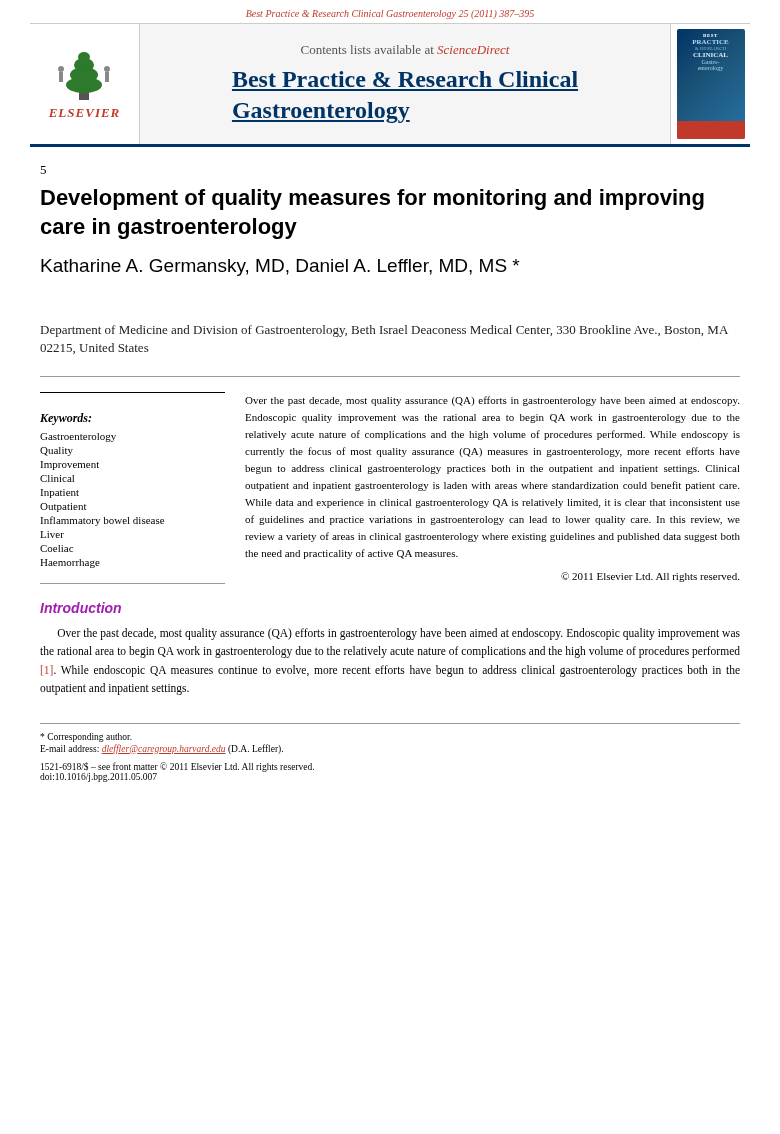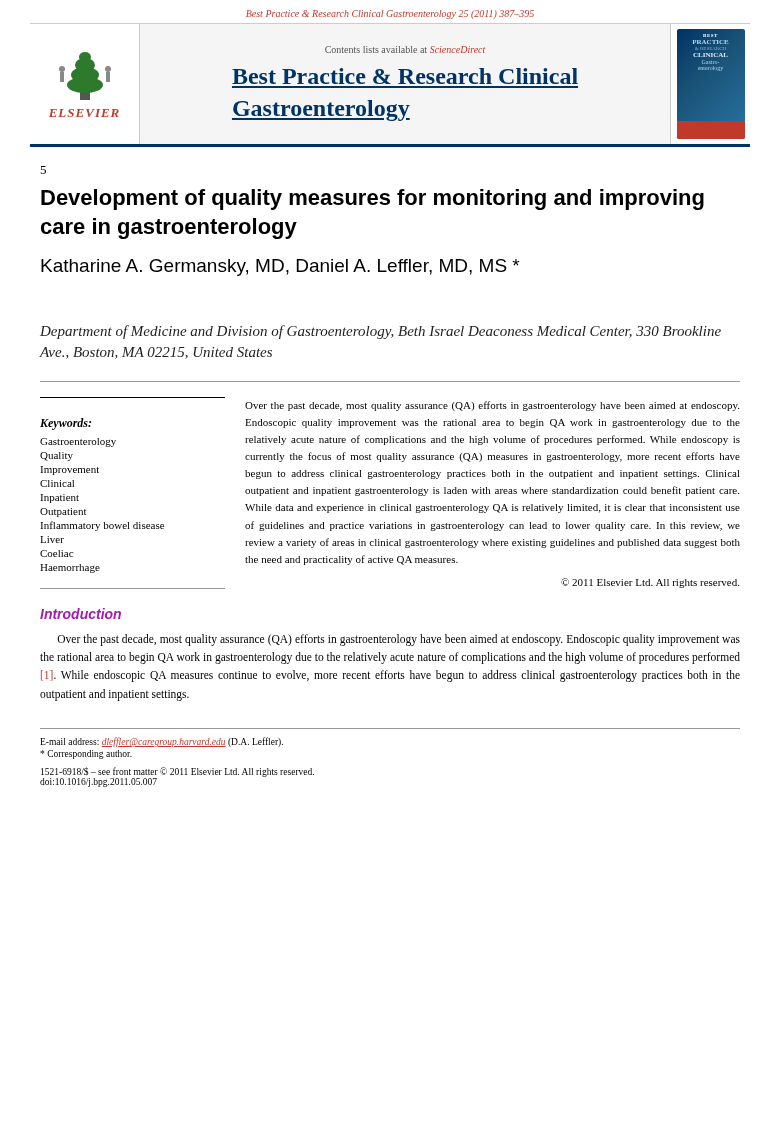--- a/index.html
+++ b/index.html
@@ -38,21 +38,21 @@
       width: 110px;
       display: flex;
       align-items: center;
       justify-content: center;
       padding: 10px 5px;
       border-right: 1px solid #ccc;
     }
     .elsevier-logo {
       display: flex;
       flex-direction: column;
-      align-items: flex-end;
+      align-items: flex-start;
     }
     .elsevier-tree {
       width: 70px;
       height: 55px;
     }
     .elsevier-text {
       font-size: 13px;
       font-style: italic;
       color: #c0392b;
       font-weight: bold;
@@ -62,21 +62,21 @@
     .header-center {
       flex: 1;
       display: flex;
       flex-direction: column;
       align-items: center;
       justify-content: center;
       padding: 10px 15px;
       background: #f5f5f5;
     }
     .contents-line {
-      font-size: 10px;
+      font-size: 13px;
       color: #555;
       margin-bottom: 6px;
     }
     .sciencedirect-link {
       color: #c0392b;
       font-style: italic;
     }
     .journal-title {
       font-size: 24px;
       font-weight: bold;
@@ -155,22 +155,21 @@
       line-height: 1.3;
       margin-bottom: 14px;
       font-family: Arial, sans-serif;
     }
     .authors {
       font-size: 19px;
       margin-bottom: 6px;
       font-family: Arial, sans-serif;
     }
     .affiliation {
-      font-size: 15px;
-      font-style: italic;
+      font-size: 13px;
       margin-bottom: 18px;
       line-height: 1.4;
       color: #222;
       margin-top: 44px;
     }
     .divider {
       border: none;
       border-top: 1px solid #999;
       margin-bottom: 15px;
     }
@@ -361,27 +360,27 @@
 
     </div>
 
     <div class="intro-section">
       <div class="section-title">Introduction</div>
       <p class="body-text">Over the past decade, most quality assurance (QA) efforts in gastroenterology have been aimed at endoscopy. Endoscopic quality improvement was the rational area to begin QA work in gastroenterology due to the relatively acute nature of complications and the high volume of procedures performed <span class="ref-num">[1]</span>. While endoscopic QA measures continue to evolve, more recent efforts have begun to address clinical gastroenterology practices both in the outpatient and inpatient settings.</p>
     </div>
 
     <div class="footer-area">
       <div class="footnote">
+        <span>* Corresponding author.</span>
+      </div>
+      <div class="footnote">
         <span>E-mail address:</span>
         <span class="footnote-email">dleffler@caregroup.harvard.edu</span>
         <span>(D.A. Leffler).</span>
       </div>
-      <div class="footnote">
-        <span>* Corresponding author.</span>
-      </div>
       <div class="footer-issn">
         <div>1521-6918/$ – see front matter © 2011 Elsevier Ltd. All rights reserved.</div>
         <div>doi:10.1016/j.bpg.2011.05.007</div>
       </div>
     </div>
 
   </div>
 </div>
 
 </body></html>

